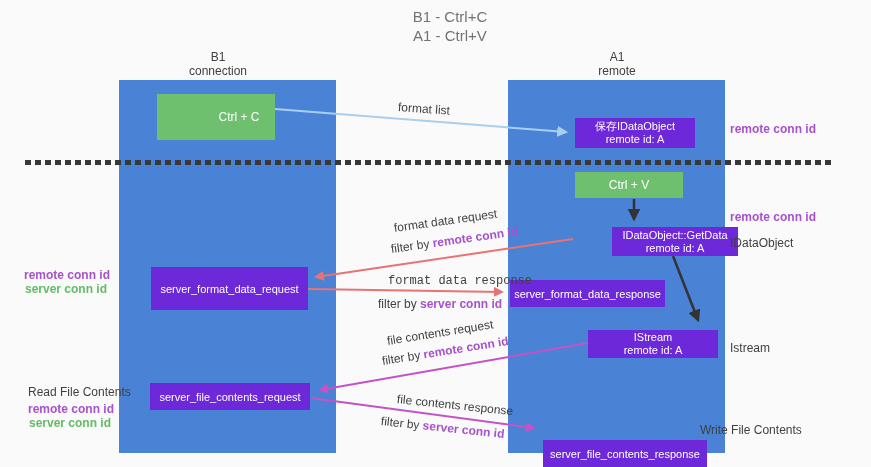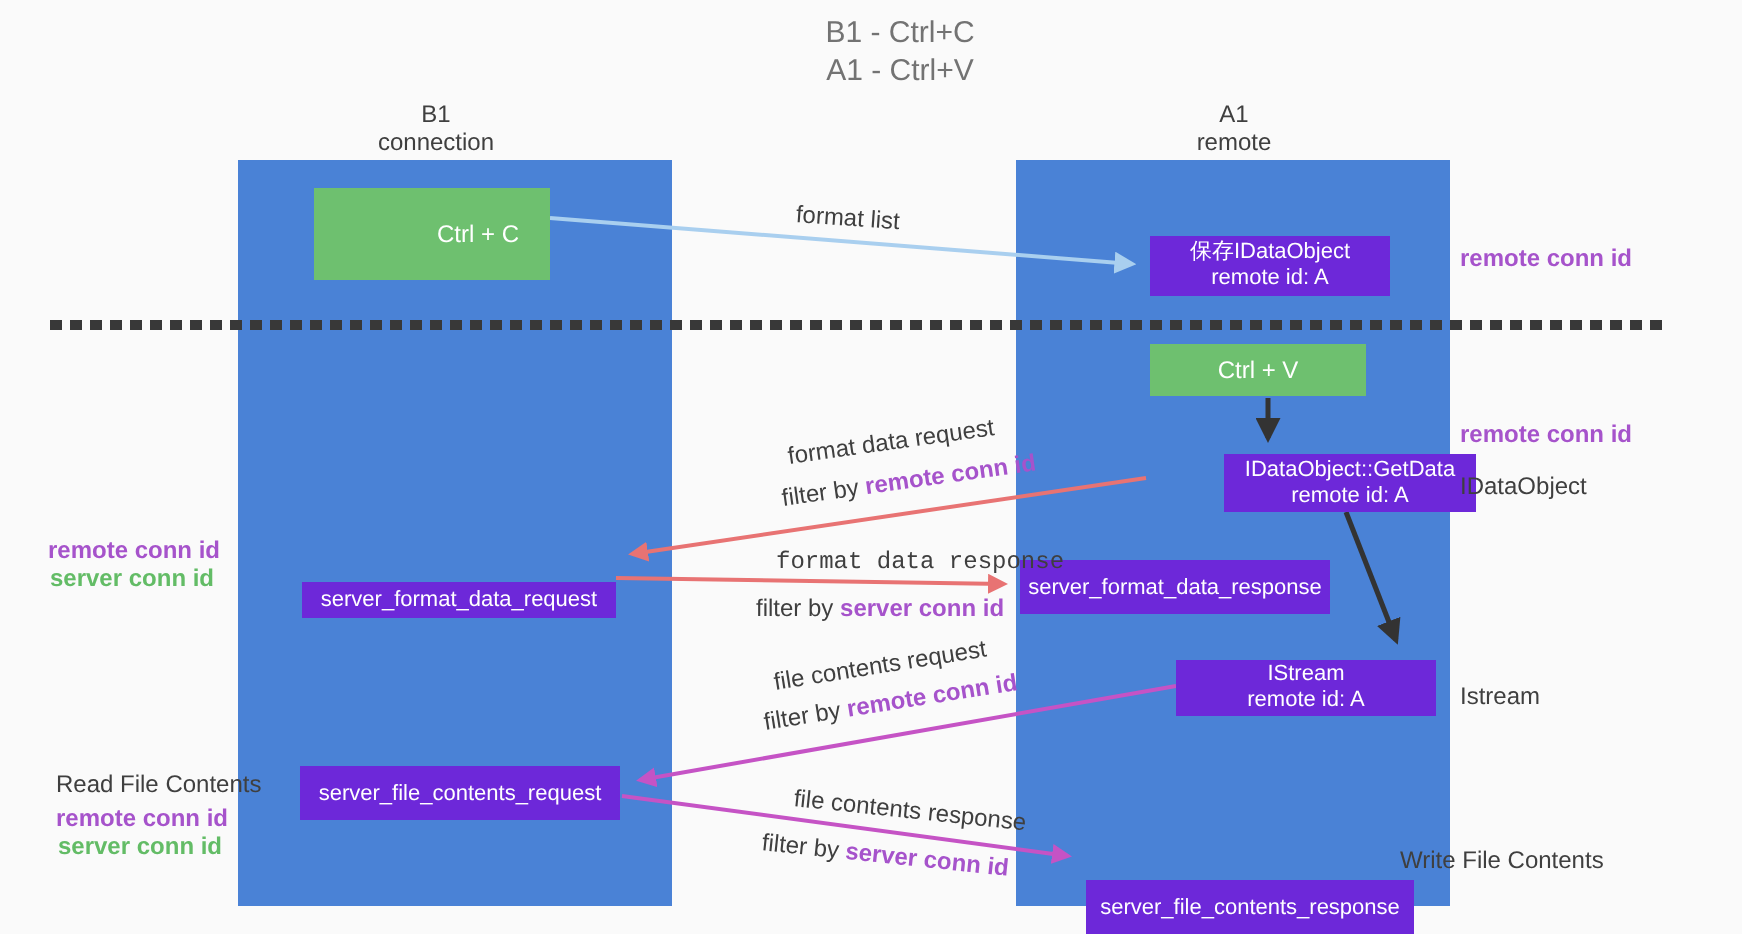--- a/index.html
+++ b/index.html
@@ -92,21 +92,21 @@
 
   <div class="box green keybox" style="left:575px; top:172px; width:108px; height:26px;">
     <span>Ctrl + V</span>
   </div>
 
   <div class="box orange" style="left:572px; top:227px; width:126px; height:29px;margin-left:40px;">
     <span class="l1">IDataObject::GetData</span>
     <span class="l2">remote id: A</span>
   </div>
 
-  <div class="box orange single" style="left:151px; top:267px; width:157px; height:18px;margin-top:24px;">
+  <div class="box orange single" style="left:151px; top:267px; width:157px; height:43px;">
     <span>server_format_data_request</span>
   </div>
 
   <div class="box orange single" style="left:510px; top:280px; width:155px; height:27px;text-align:center;">
     <span>server_format_data_response</span>
   </div>
 
   <div class="box orange" style="left:588px; top:330px; width:130px; height:28px;">
     <span class="l1">IStream</span>
     <span class="l2">remote id: A</span>

